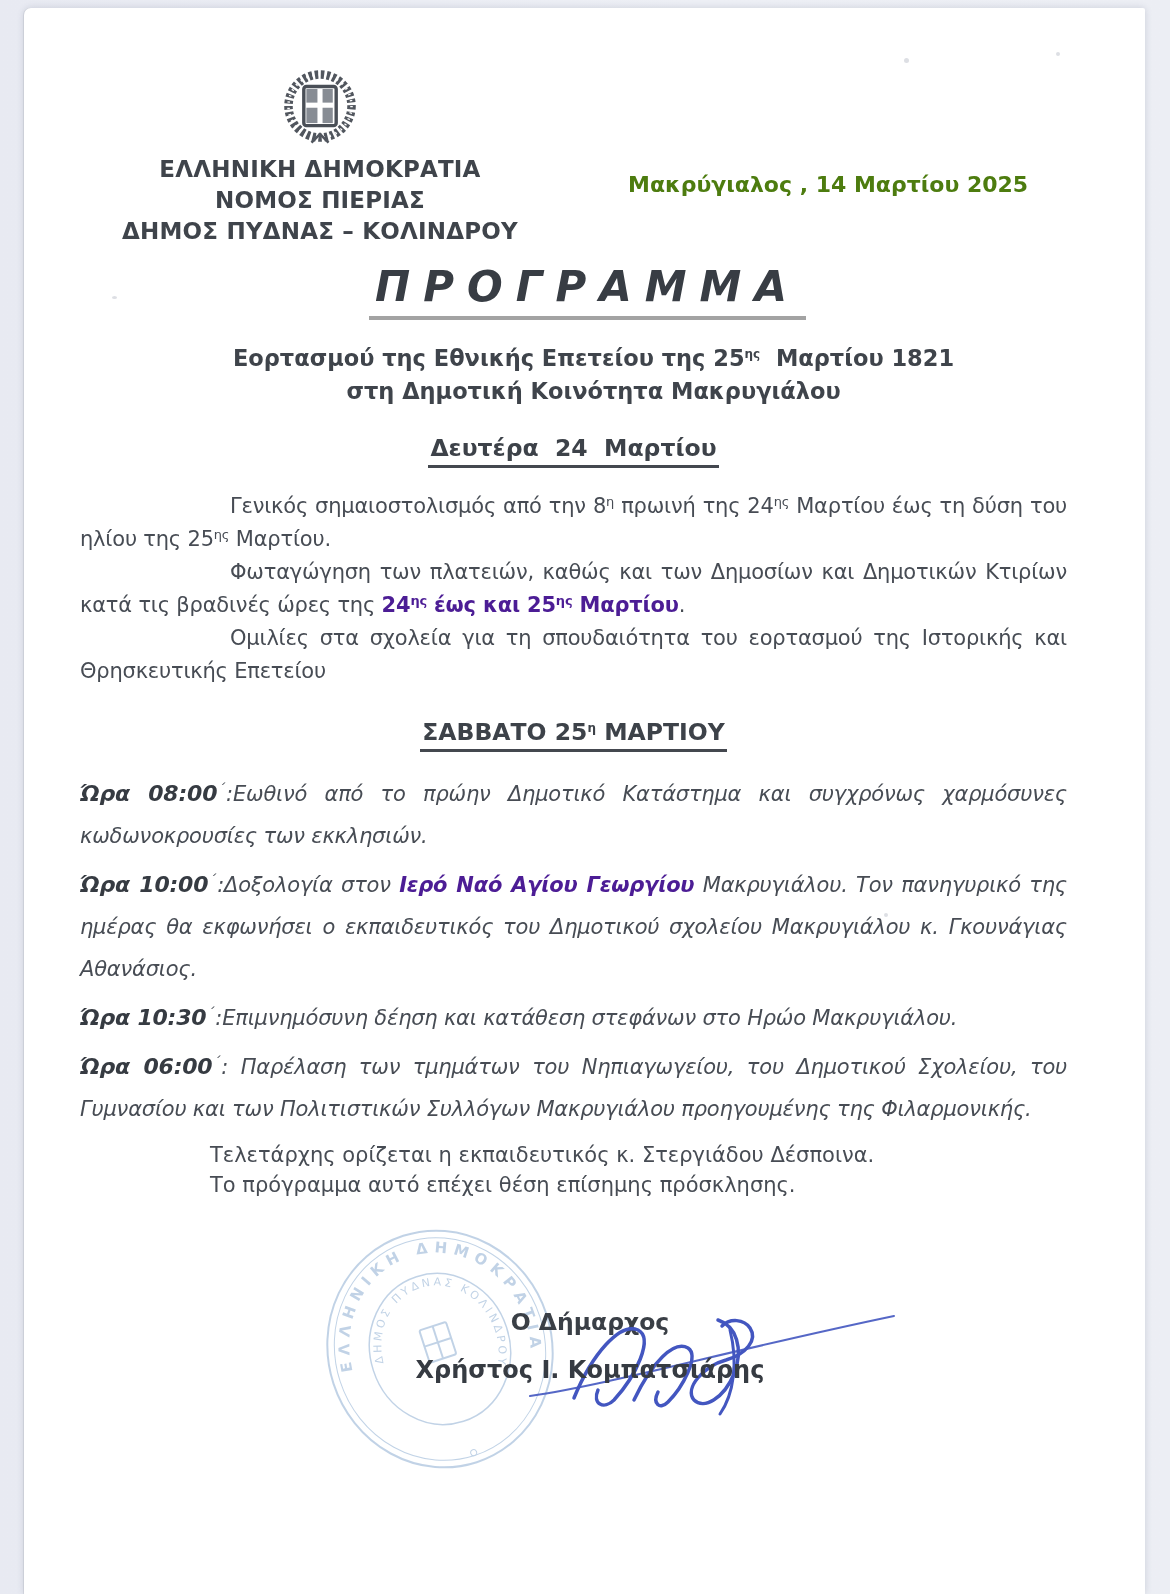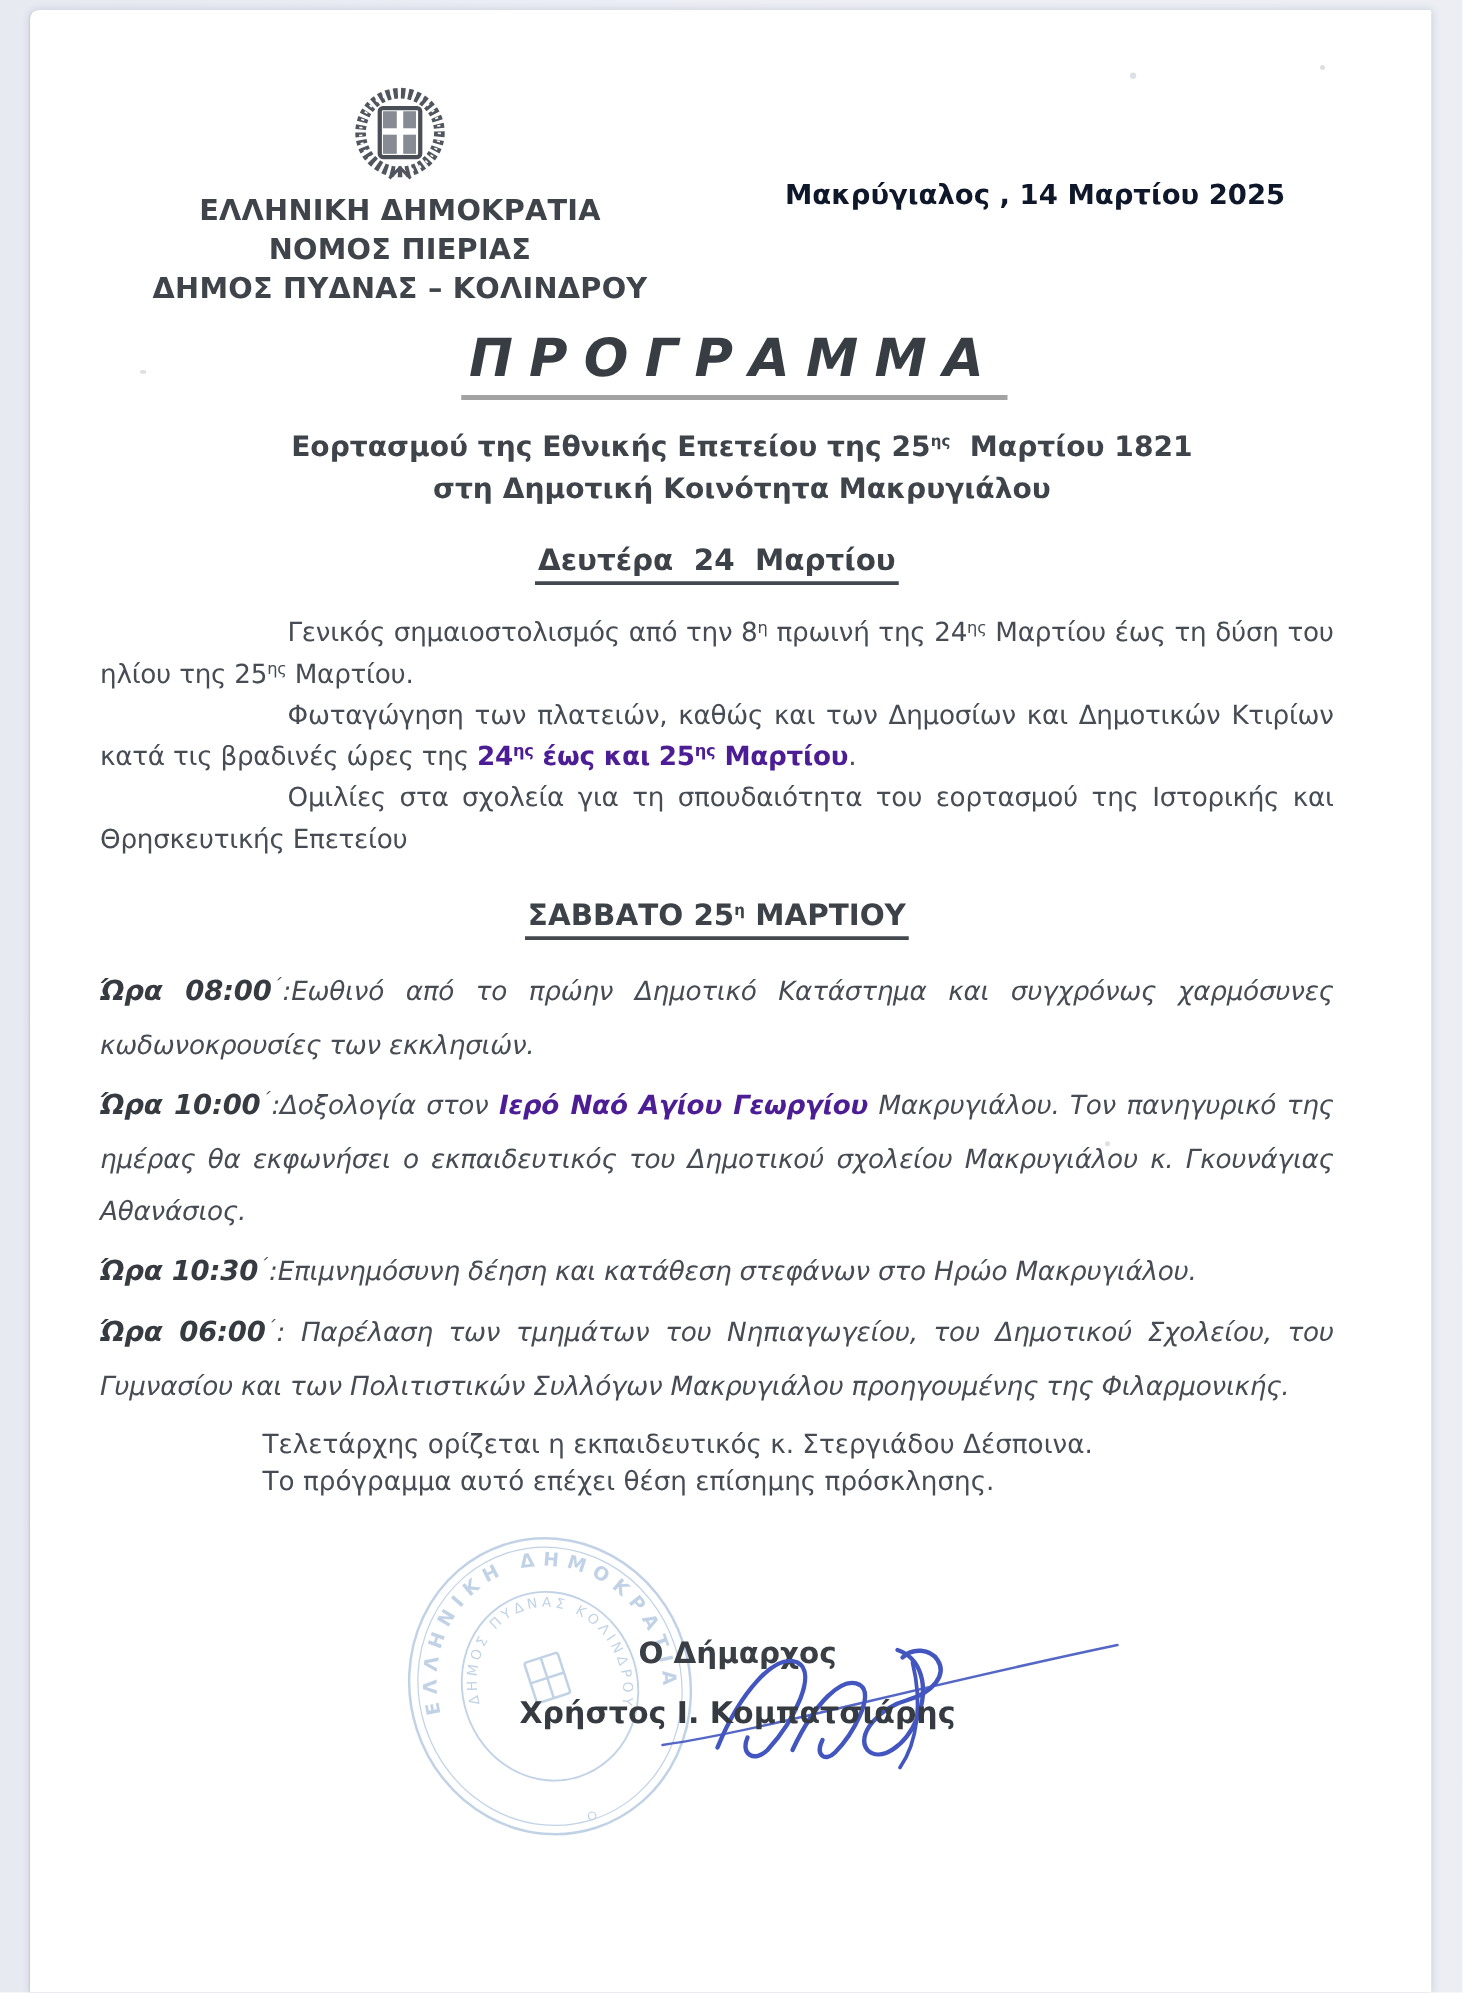--- a/index.html
+++ b/index.html
@@ -15,22 +15,22 @@
     background:#ffffff;border-radius:7px 2px 0 0;
     box-shadow:0 0 7px rgba(70,78,110,.20), -1px 0 0 #d9dbe3;
   }
   .content{position:absolute;left:56px;top:0;width:987px;}
 
   
   .header-area{position:relative;height:248px;}
   .org-block{position:absolute;left:0;top:146px;width:480px;text-align:center;
     font-weight:bold;font-size:23px;line-height:31px;color:#3f444b;letter-spacing:0.2px;}
   .emblem-wrap{position:absolute;left:0;top:58px;width:480px;text-align:center;}
-  .dateline{position:absolute;left:548px;top:136px;width:440px;
-    font-weight:bold;font-size:22px;color:#0f172a;}
+  .dateline{position:absolute;left:548px;top:164px;width:440px;
+    font-weight:bold;font-size:22px;color:#4d7c0f;}
 
   
   .title-row{text-align:center;padding-left:28px;margin-top:8px;}
   .doc-title{display:inline-block;font-size:42px;font-weight:bold;font-style:italic;
     letter-spacing:13px;color:#383d44;border-bottom:4px solid #a3a3a3;
     padding:0 6px 6px 6px;line-height:46px;}
 
   .subtitle{margin-top:22px;text-align:center;font-weight:bold;font-size:22.5px;
     line-height:33px;color:#3f444b;padding-left:40px;}
   .keep-space{white-space:pre;}

